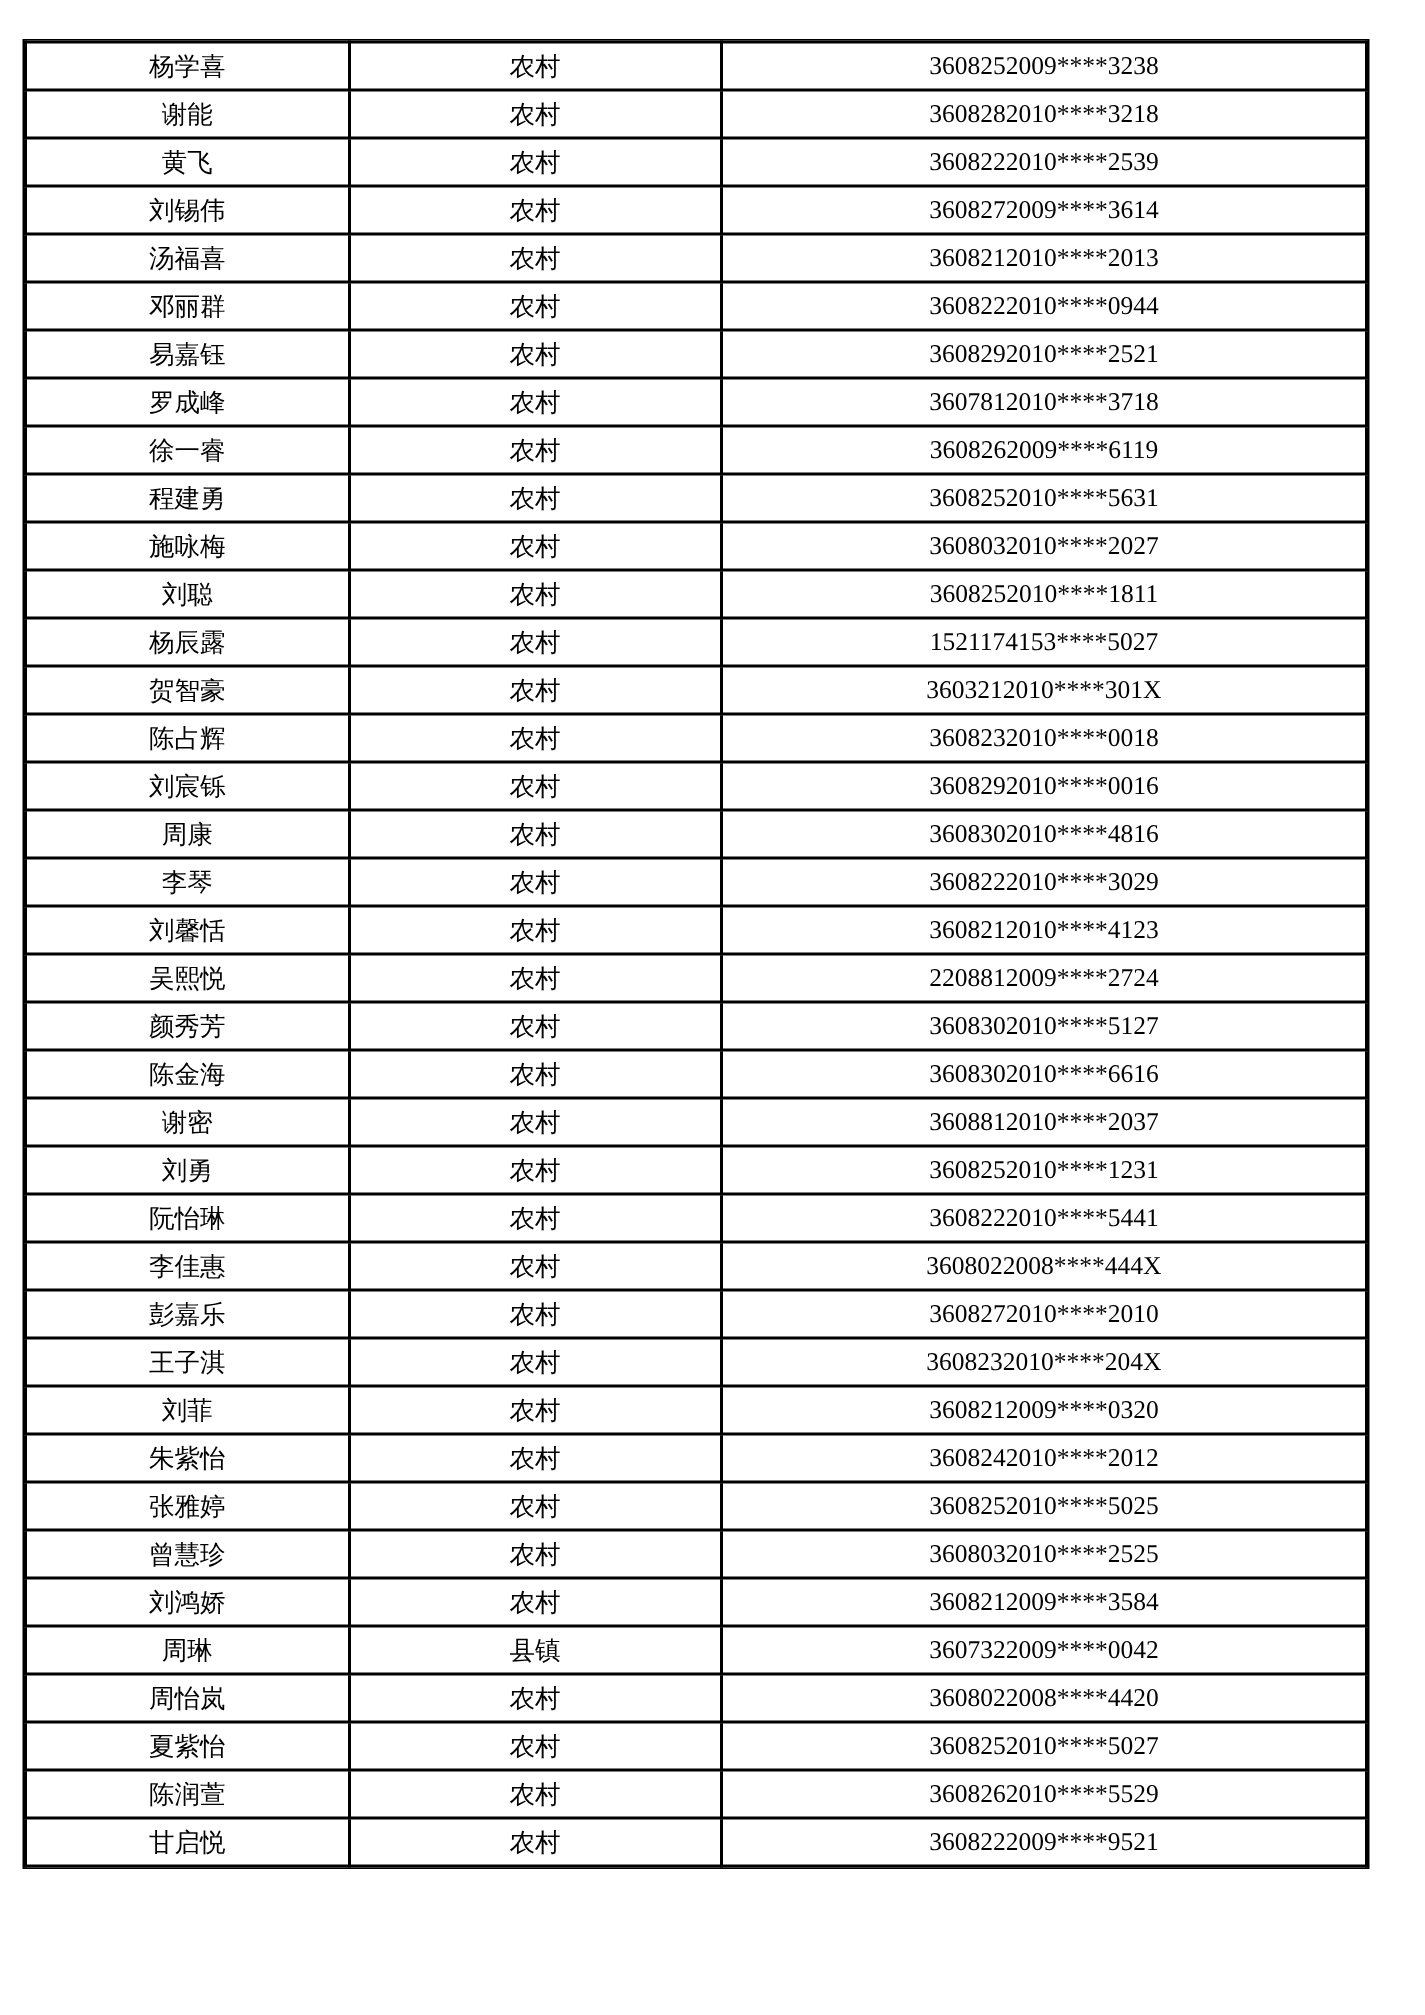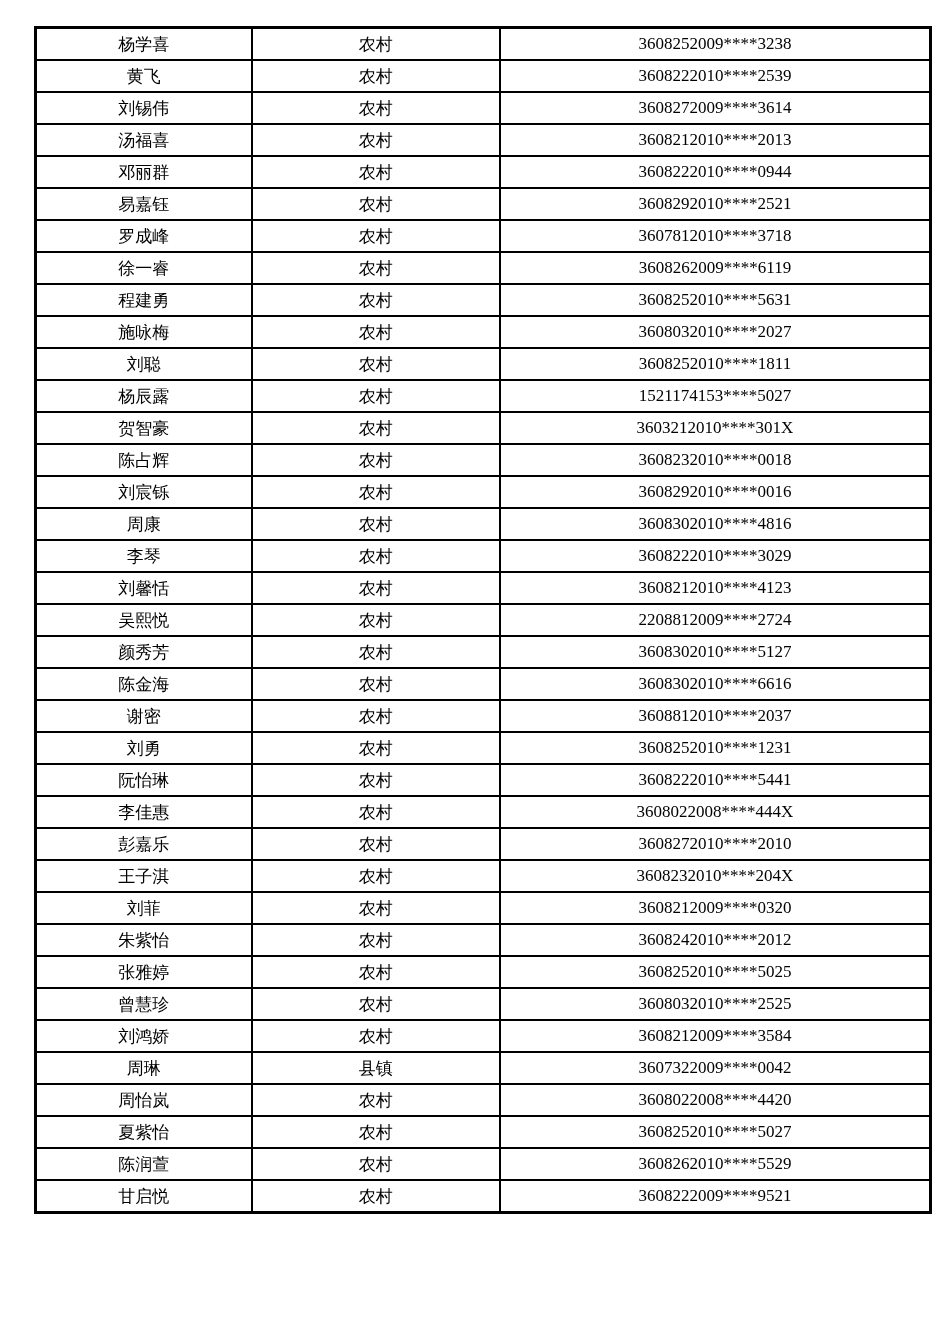--- a/index.html
+++ b/index.html
@@ -9,21 +9,21 @@
   }
   body {
     width: 950px;
     height: 1343px;
     position: relative;
     font-family: "Liberation Serif", "DejaVu Serif", serif;
     color: #000000;
   }
   .table-wrap {
     position: absolute;
-    left: 34px;
+    left: 15px;
     top: 26px;
     width: 896px;
     border: 1px solid #000000;
   }
   table.roster {
     border-collapse: collapse;
     width: 100%;
     table-layout: fixed;
   }
   table.roster td {
@@ -45,20 +45,25 @@
 
 <div class="table-wrap">
   <table class="roster">
     <tbody>
         <tr>
           <td class="cell cell-name">杨学喜</td>
           <td class="cell cell-residence">农村</td>
           <td class="cell cell-id">3608252009****3238</td>
         </tr>
         <tr>
+          <td class="cell cell-name">谢能</td>
+          <td class="cell cell-residence">农村</td>
+          <td class="cell cell-id">3608282010****3218</td>
+        </tr>
+        <tr>
           <td class="cell cell-name">黄飞</td>
           <td class="cell cell-residence">农村</td>
           <td class="cell cell-id">3608222010****2539</td>
         </tr>
         <tr>
           <td class="cell cell-name">刘锡伟</td>
           <td class="cell cell-residence">农村</td>
           <td class="cell cell-id">3608272009****3614</td>
         </tr>
         <tr>

